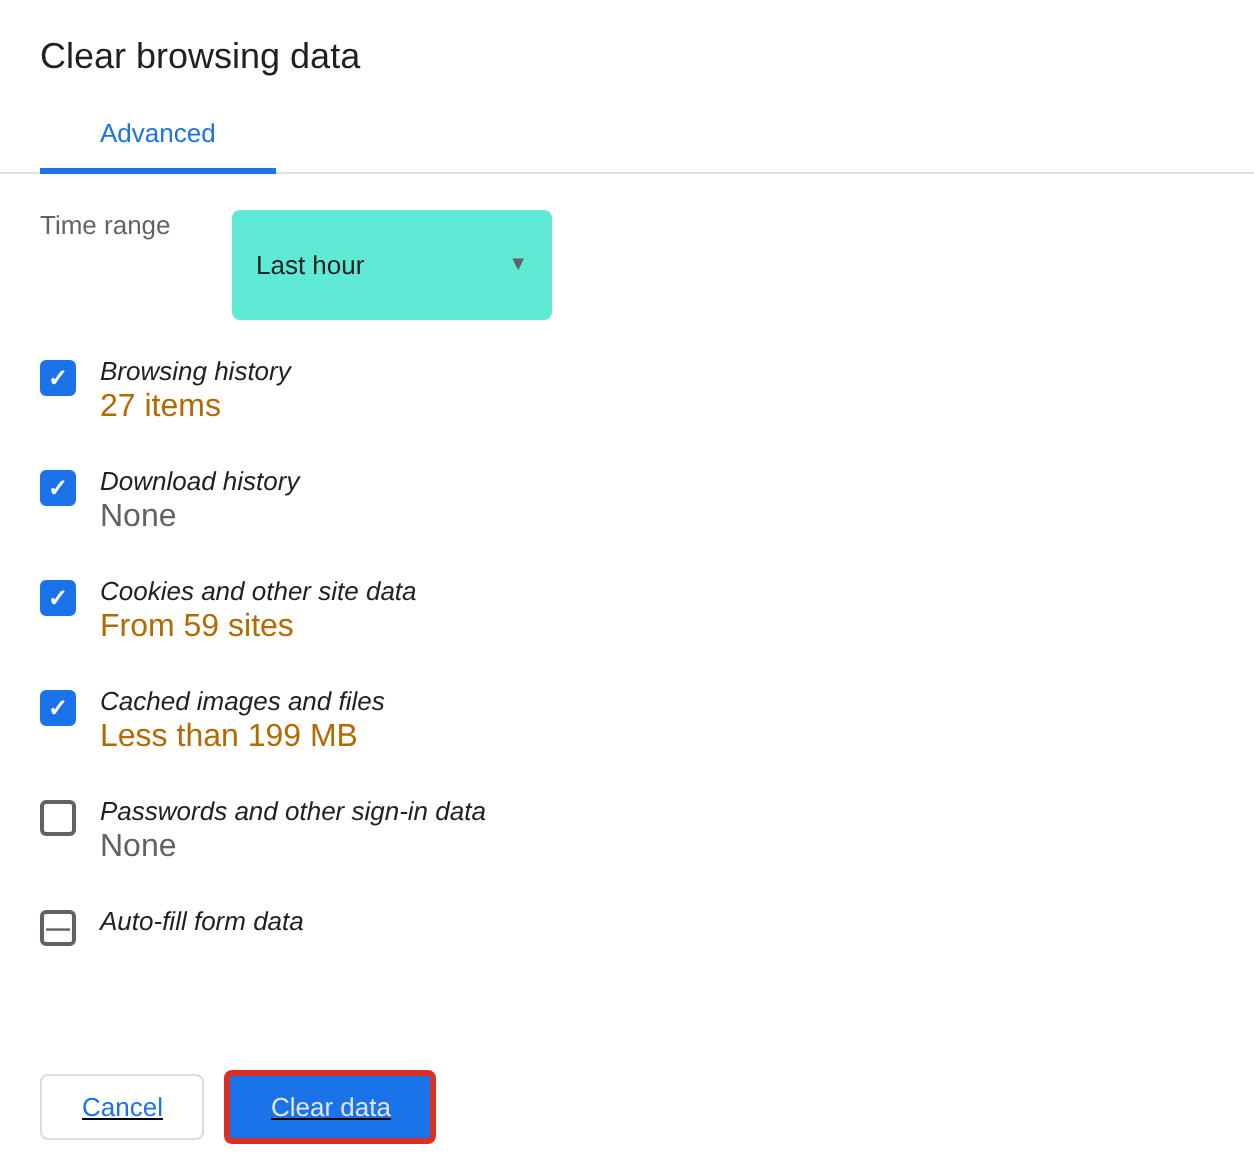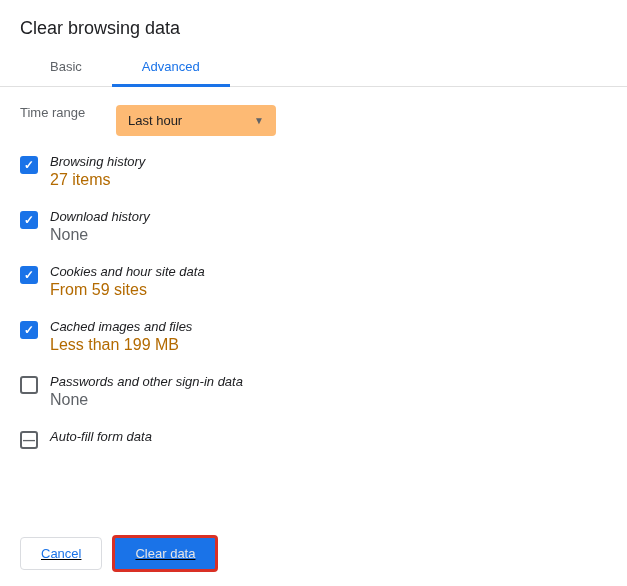--- a/index.html
+++ b/index.html
@@ -76,24 +76,24 @@
     }
     .time-range-label {
       font-size: 13px;
       color: #5f6368;
       margin-right: 16px;
       min-width: 80px;
     }
     .time-range-select {
       display: flex;
       align-items: center;
-      background: #fdba74;
+      background: #5eead4;
       border: none;
       border-radius: 4px;
-      padding: 8px 12px;
+      padding: 20px 12px;
       font-size: 13px;
       color: #202124;
       cursor: pointer;
       min-width: 160px;
       justify-content: space-between;
       user-select: none;
     }
     .dropdown-arrow {
       margin-left: 16px;
       color: #5f6368;
@@ -190,23 +190,20 @@
   </style>
 </head>
 <body>
 
 <div class="dialog">
   <div class="title-bar">
     <span class="title-text">Clear browsing data</span>
   </div>
 
   <div class="tabs-row">
-    <div class="tab">
-      <span>Basic</span>
-    </div>
     <div class="tab active">
       <span>Advanced</span>
     </div>
   </div>
 
   <div class="content-area">
     <div class="scrollable">
 
       <div class="time-range-row">
         <span class="time-range-label">Time range</span>
@@ -240,21 +237,21 @@
         </div>
       </div>
 
       <div class="checkbox-item">
         <div class="checkbox-wrapper">
           <div class="checkbox-box">
             <span class="checkmark">✓</span>
           </div>
         </div>
         <div class="item-text">
-          <span class="item-title">Cookies and hour site data</span>
+          <span class="item-title">Cookies and other site data</span>
           <span class="item-subtitle">From 59 sites</span>
         </div>
       </div>
 
       <div class="checkbox-item">
         <div class="checkbox-wrapper">
           <div class="checkbox-box">
             <span class="checkmark">✓</span>
           </div>
         </div>

